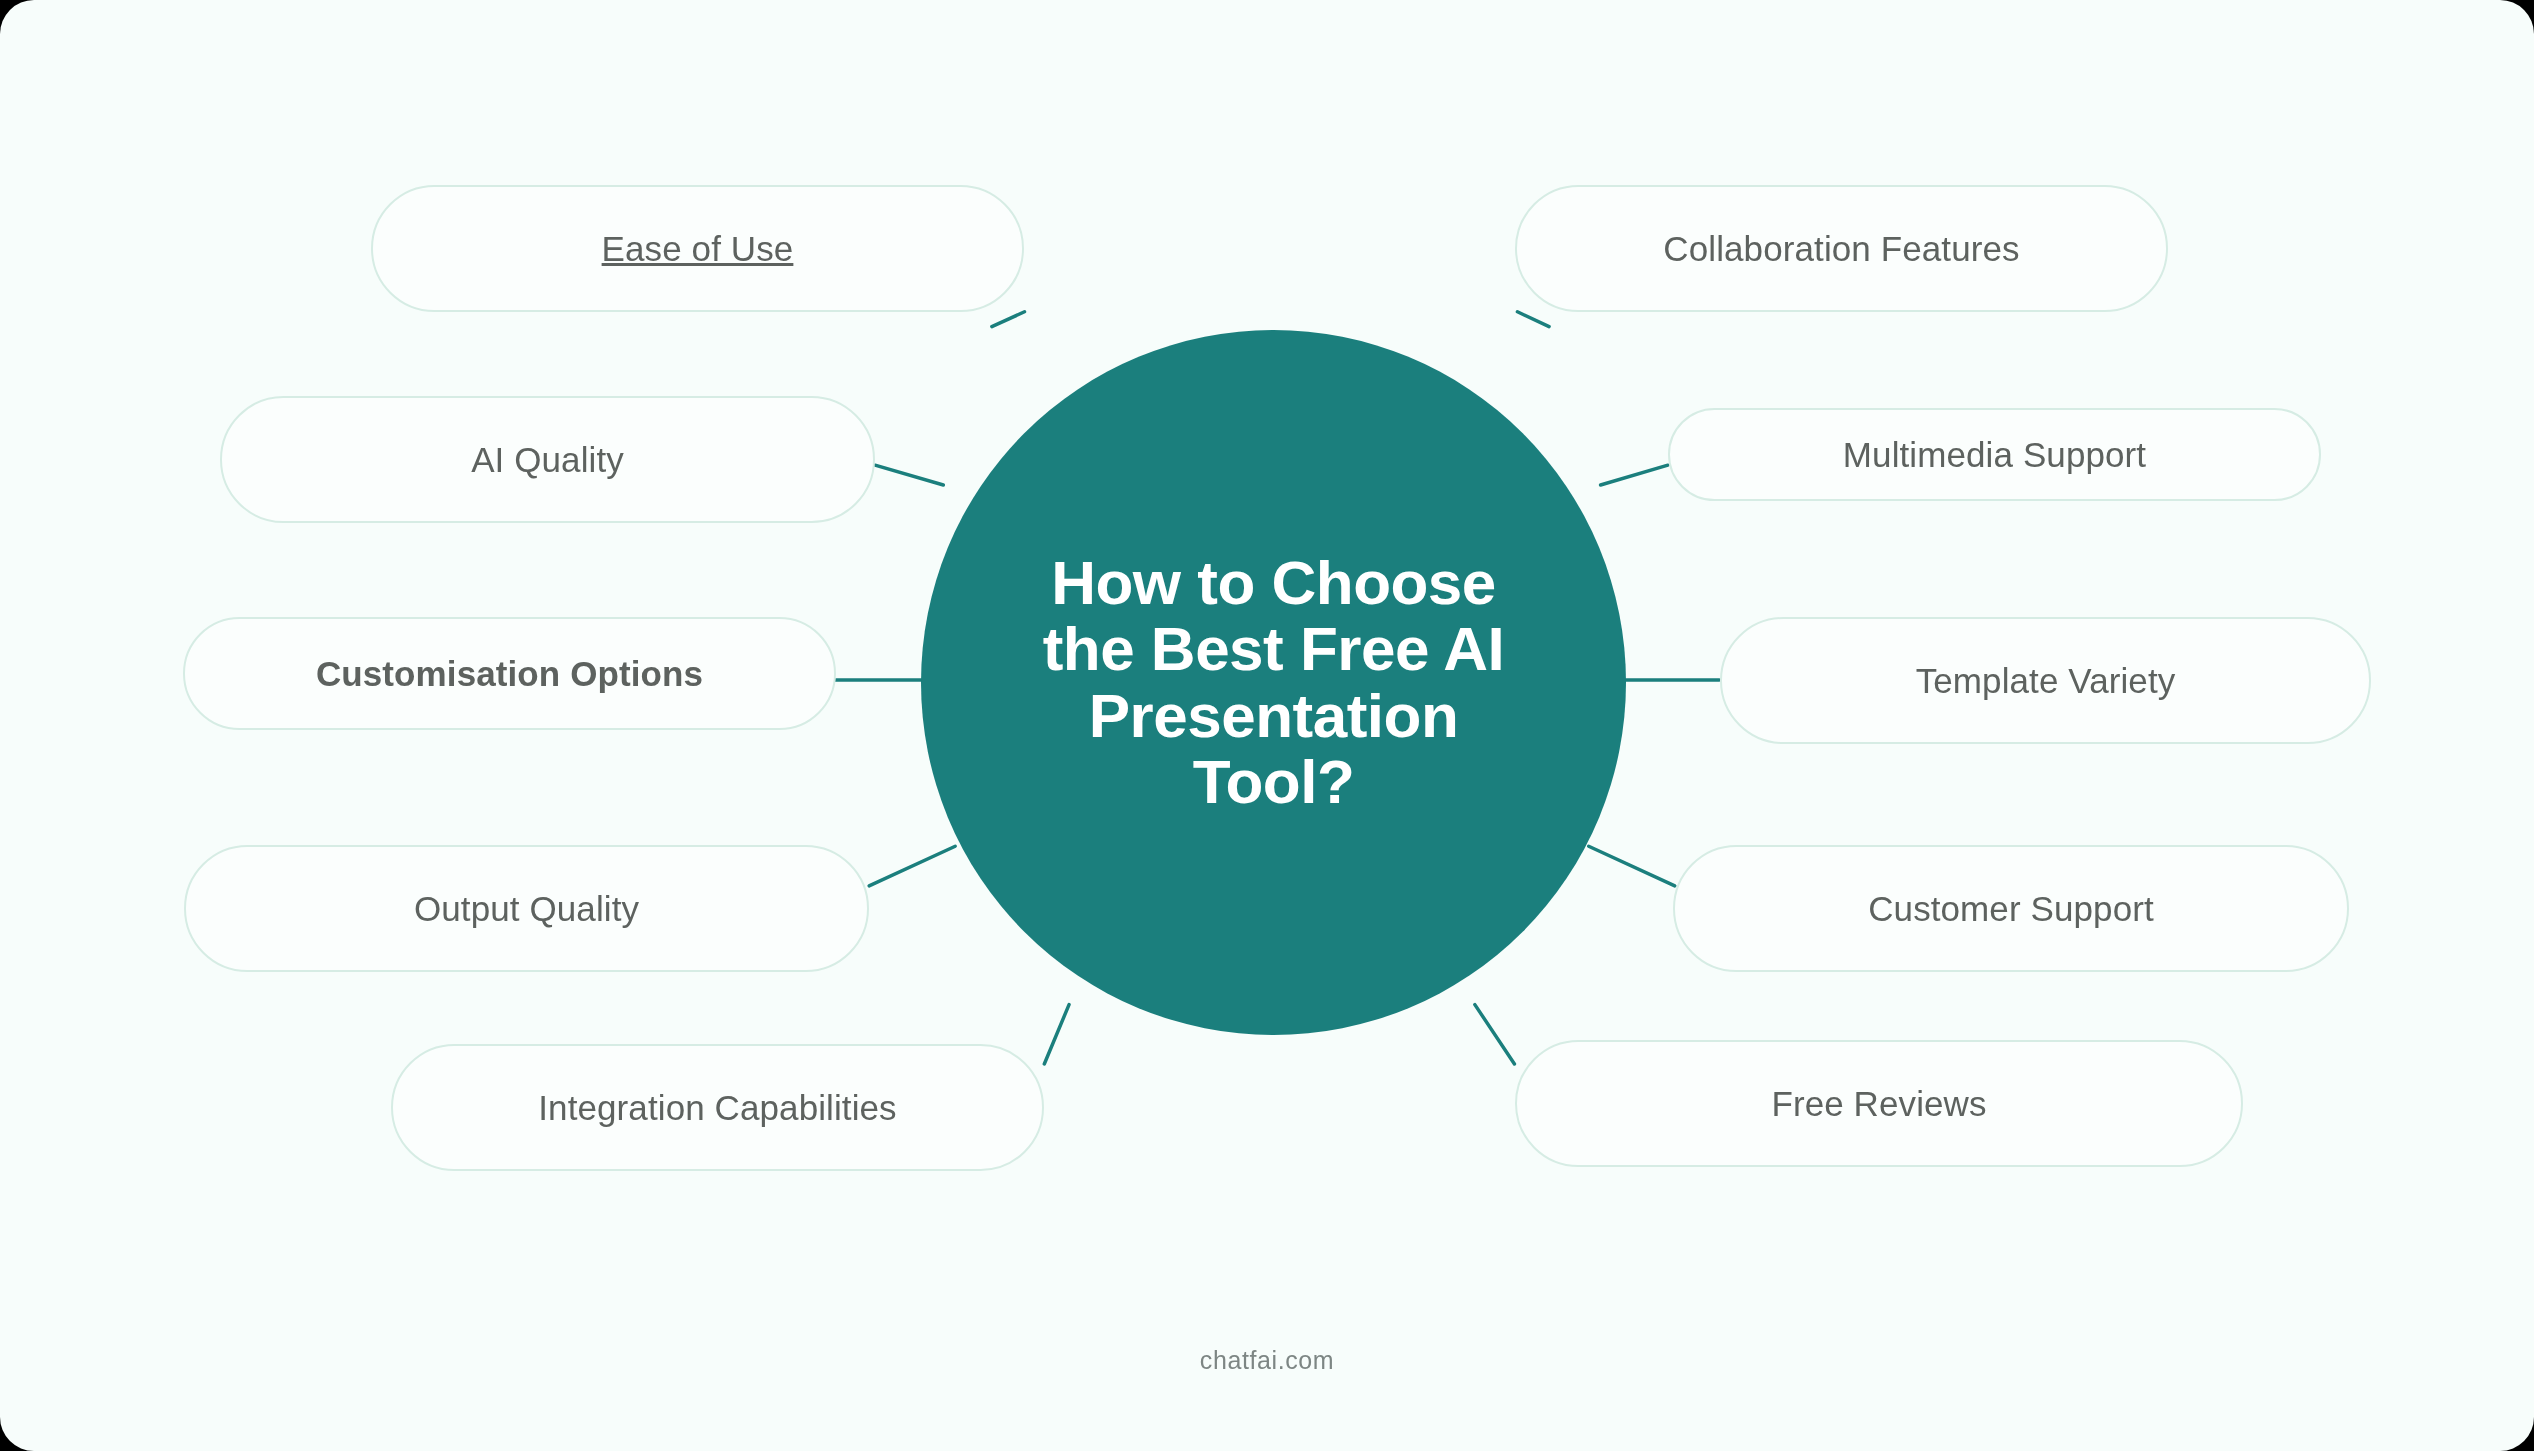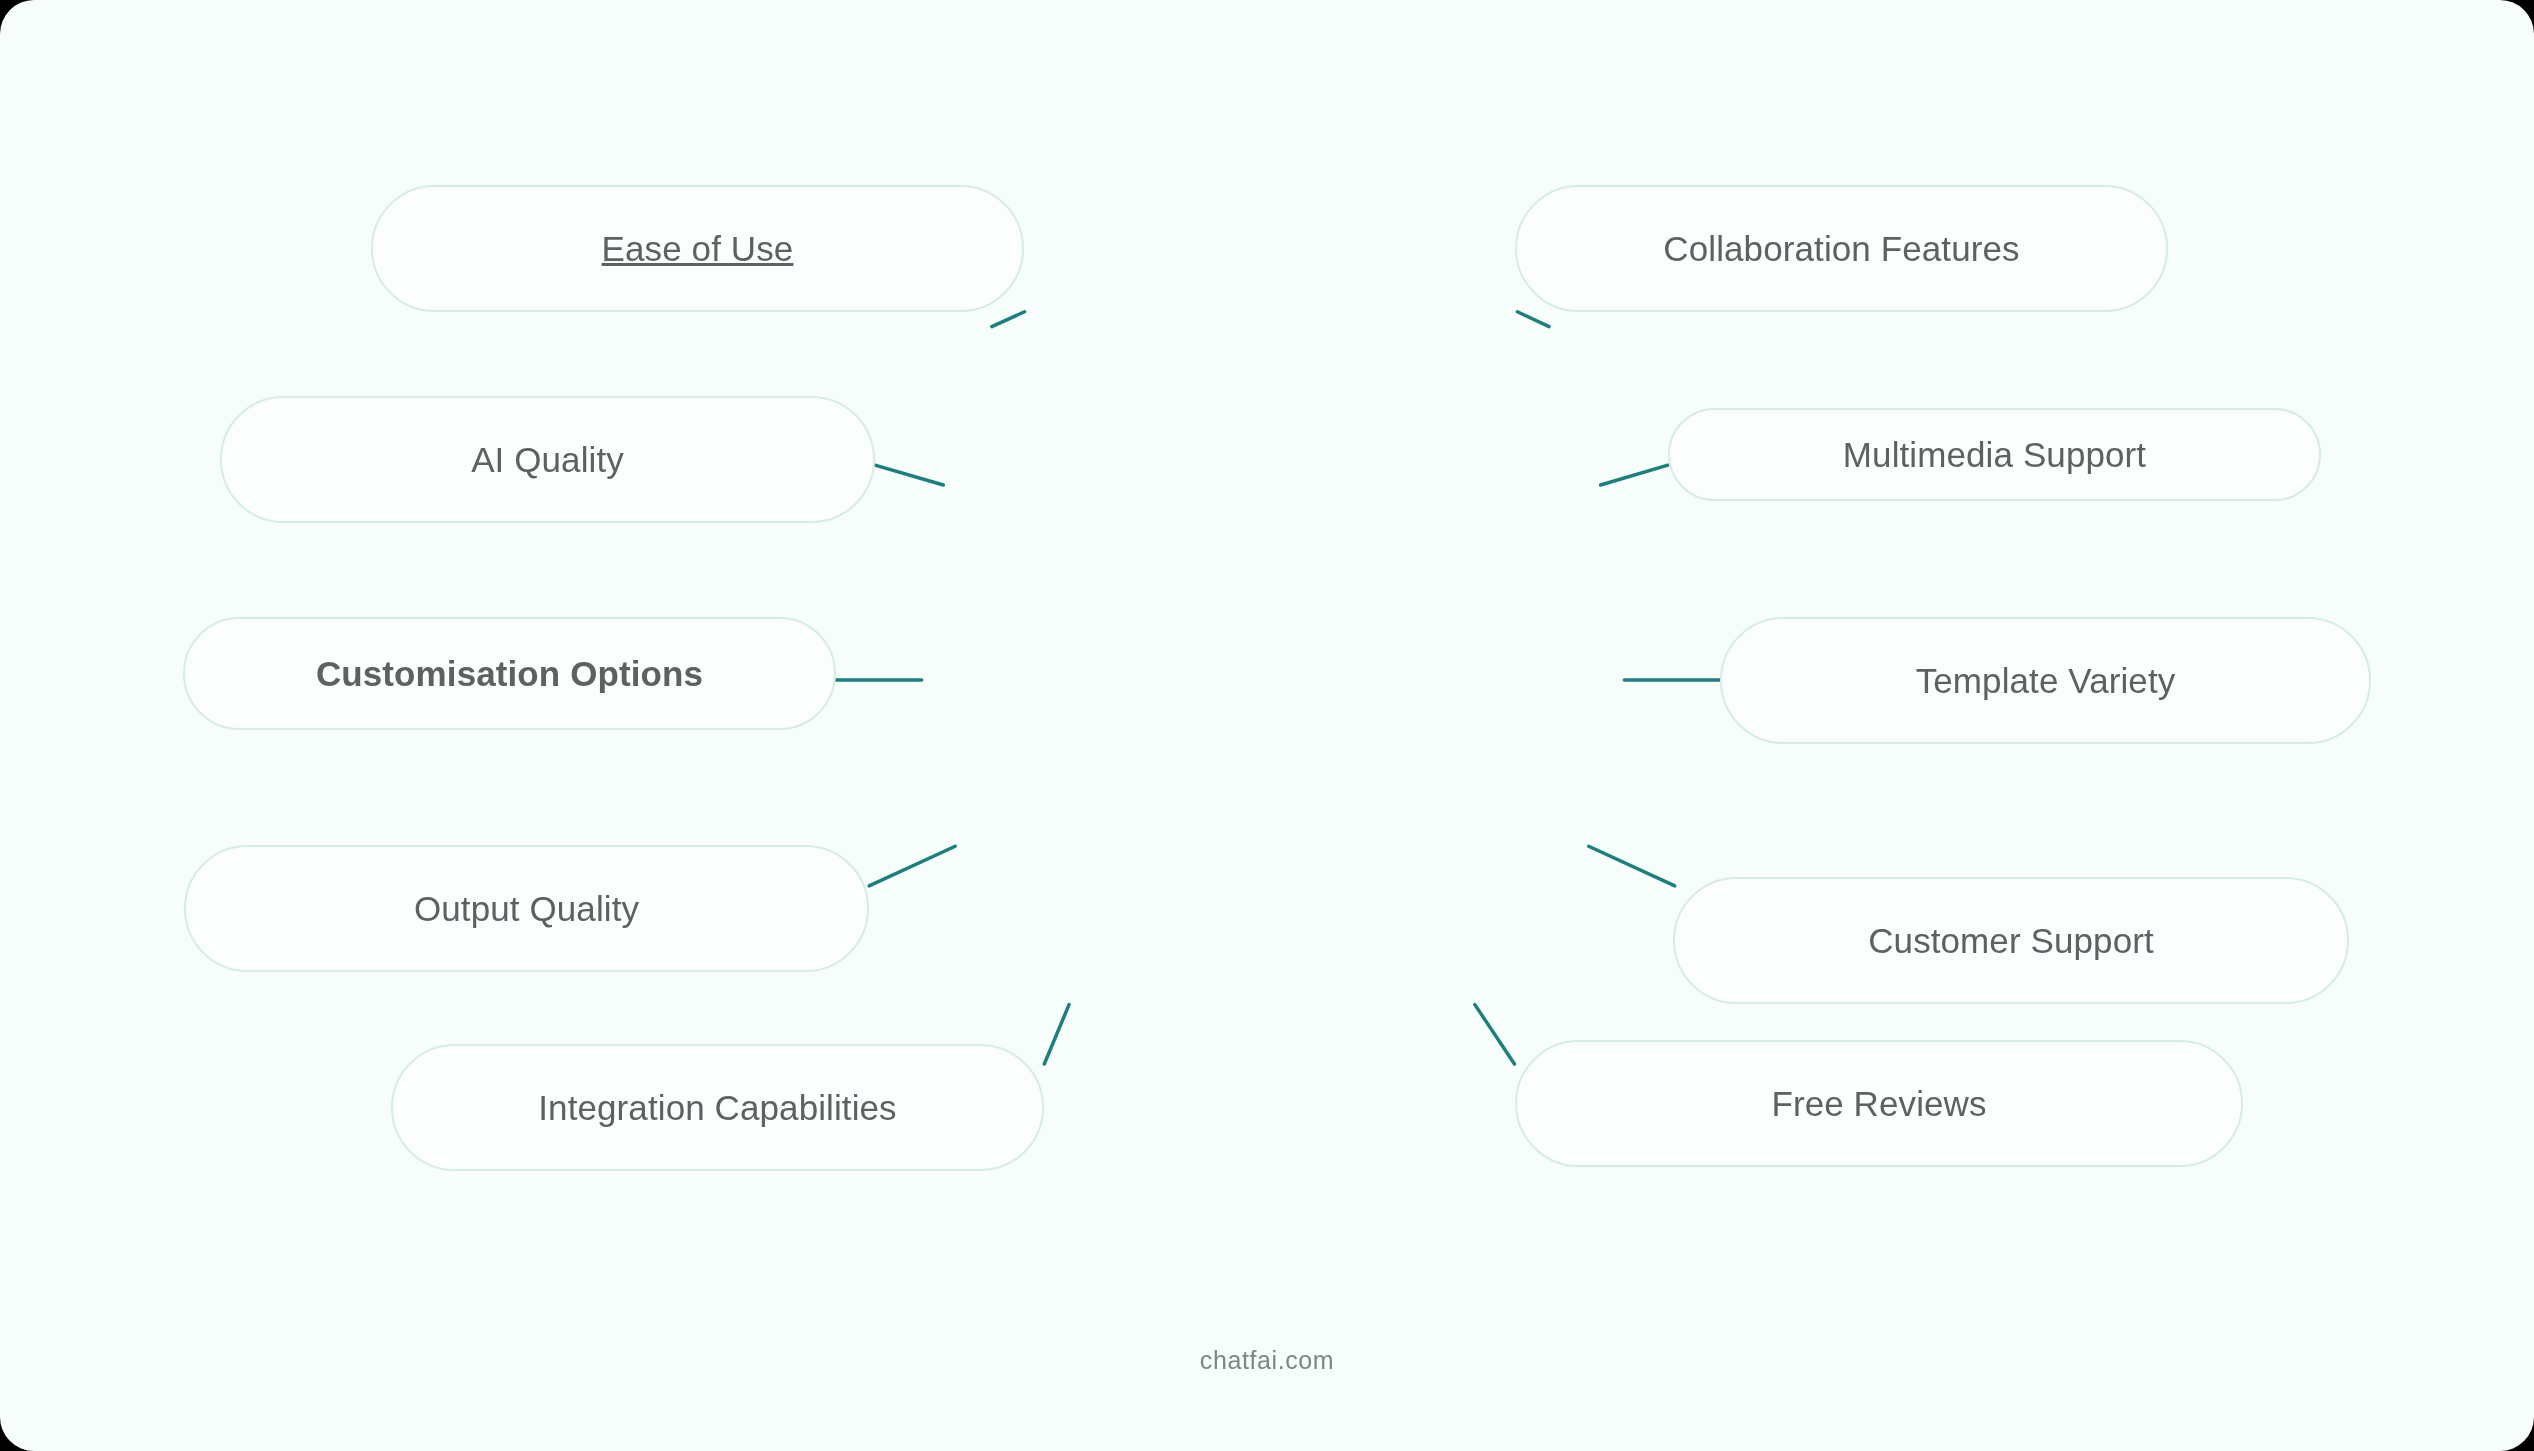--- a/index.html
+++ b/index.html
@@ -91,20 +91,26 @@
       <line x1="931" y1="687" x2="838" y2="687" stroke="#1b7f7d" stroke-width="3.5" stroke-linecap="round"></line>
       <line x1="965" y1="855" x2="878" y2="895" stroke="#1b7f7d" stroke-width="3.5" stroke-linecap="round"></line>
       <line x1="1080" y1="1015" x2="1055" y2="1075" stroke="#1b7f7d" stroke-width="3.5" stroke-linecap="round"></line>
       <line x1="1565" y1="330" x2="1533" y2="315" stroke="#1b7f7d" stroke-width="3.5" stroke-linecap="round"></line>
       <line x1="1617" y1="490" x2="1685" y2="470" stroke="#1b7f7d" stroke-width="3.5" stroke-linecap="round"></line>
       <line x1="1641" y1="687" x2="1737" y2="687" stroke="#1b7f7d" stroke-width="3.5" stroke-linecap="round"></line>
       <line x1="1605" y1="855" x2="1692" y2="895" stroke="#1b7f7d" stroke-width="3.5" stroke-linecap="round"></line>
       <line x1="1490" y1="1015" x2="1530" y2="1075" stroke="#1b7f7d" stroke-width="3.5" stroke-linecap="round"></line>
     </svg>
 
+  <div class="hub">
+    <div class="hub-title">How to Choose
+the Best Free AI
+Presentation
+Tool?</div>
+  </div>
 
   <div id="pills">
       <div class="pill" style="left: 371px; top: 185px; width: 653px; height: 127px; text-decoration: underline;">
         <span>Ease of Use</span>
       </div>
       <div class="pill" style="left: 220px; top: 396px; width: 655px; height: 127px;">
         <span>AI Quality</span>
       </div>
       <div class="pill" style="left: 183px; top: 617px; width: 653px; height: 113px; font-weight: bold;">
         <span>Customisation Options</span>
@@ -117,21 +123,21 @@
       </div>
       <div class="pill" style="left: 1515px; top: 185px; width: 653px; height: 127px;">
         <span>Collaboration Features</span>
       </div>
       <div class="pill" style="left: 1668px; top: 408px; width: 653px; height: 93px;">
         <span>Multimedia Support</span>
       </div>
       <div class="pill" style="left: 1720px; top: 617px; width: 651px; height: 127px;">
         <span>Template Variety</span>
       </div>
-      <div class="pill" style="left: 1673px; top: 845px; width: 676px; height: 127px; margin-top: 32px;">
+      <div class="pill" style="left: 1673px; top: 845px; width: 676px; height: 127px;">
         <span>Customer Support</span>
       </div>
       <div class="pill" style="left: 1515px; top: 1040px; width: 728px; height: 127px;">
         <span>Free Reviews</span>
       </div>
     </div>
 
   <div class="footer">chatfai.com</div>
 
 </div>

